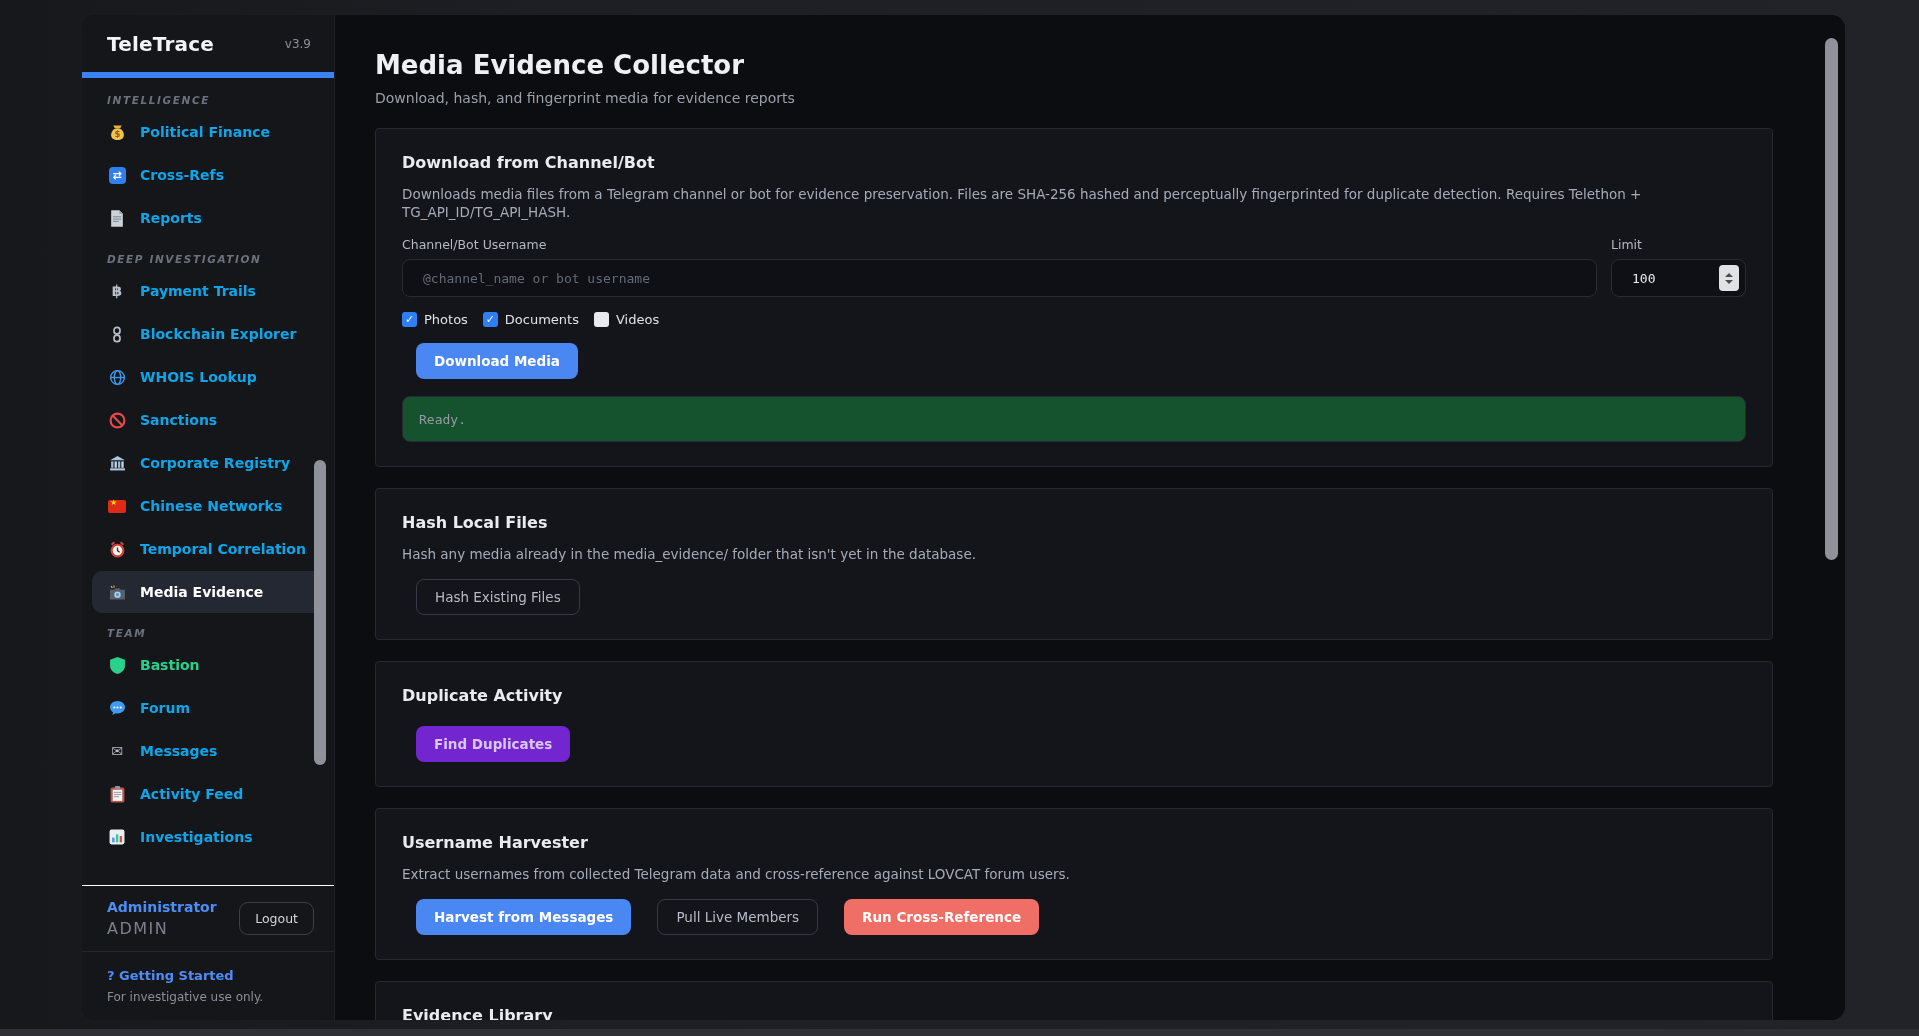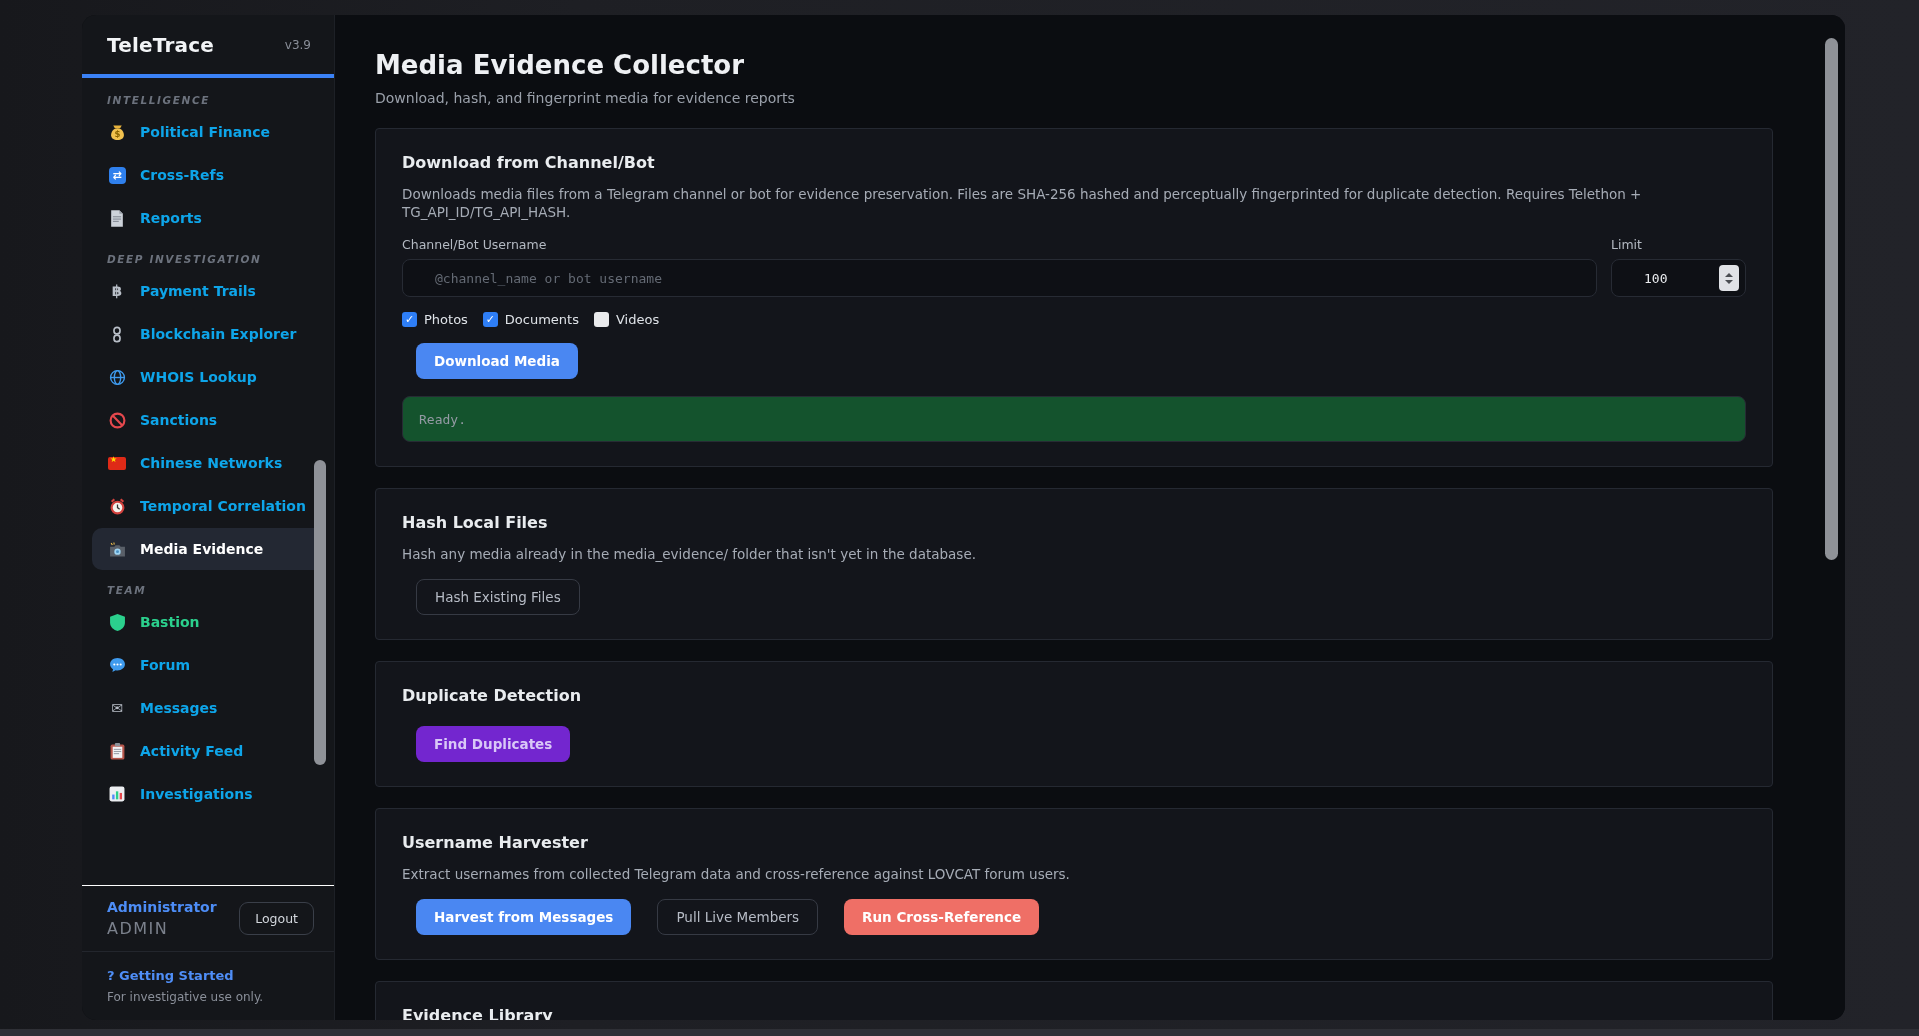--- a/index.html
+++ b/index.html
@@ -17,21 +17,21 @@
     background:#0b0d11; border-radius:14px; overflow:hidden; display:flex;
   }
 
   
   .sidebar {
     width:253px; min-width:253px; background:#14161a; height:100%;
     display:flex; flex-direction:column; position:relative; overflow:hidden;
     border-right:1px solid #1d2026;
   }
   .sb-header { height:63px; display:flex; align-items:center; justify-content:space-between;
-    padding:0 23px 0 25px; border-bottom:4px solid #3b82f6; }
+    padding:0 23px 0 25px; border-bottom:6px solid #3b82f6; }
   .brand { font-size:20px; font-weight:bold; color:#f2f4f6; letter-spacing:.2px; }
   .version { font-size:12px; color:#8a8f99; }
   .sb-nav { flex:1; overflow:hidden; padding-top:2px; }
   .sb-section-label { margin:14px 0 5px; padding:0 25px; font-size:10.5px; font-weight:bold;
     letter-spacing:1.6px; color:#6c727d;font-style:italic; }
   .sb-item { display:flex; align-items:center; gap:13px; height:42px; margin:1px 10px;
     padding:0 15px; border-radius:10px; cursor:pointer; }
   .sb-item .ico { width:20px; min-width:20px; display:flex; align-items:center; justify-content:center; }
   .sb-item .lbl { font-size:14px; color:#0ea5e9; font-weight:700; white-space:nowrap; }
   .sb-item.active { background:#232833; }
@@ -65,21 +65,21 @@
   .card:first-of-type { margin-top:24px; }
   .card h2 { font-size:16px; font-weight:bold; color:#e9ecef; line-height:20px; }
   .card .desc { font-size:13.5px; color:#a6acb6; margin-top:12px; line-height:18px; }
 
   .field-row { display:flex; gap:14px; margin-top:16px; align-items:flex-end; }
   .field { display:flex; flex-direction:column; }
   .field.grow { flex:1; }
   .field label { font-size:12.5px; color:#b4bac3; margin-bottom:7px; }
   .text-input { height:38px; background:#0e1015; border:1px solid #272b34; border-radius:8px;
     color:#e9ebee; font-family:"DejaVu Sans Mono","Liberation Mono",monospace; font-size:13px;
-    padding:0 32px; outline:none; width:100%; }
+    padding:0 20px; outline:none; width:100%; }
   .text-input::placeholder { color:#646a74; }
   .limit-wrap { position:relative; width:135px; }
   .limit-wrap .text-input { padding-right:34px; }
   .spinner { position:absolute; right:7px; top:6px; width:20px; height:26px; background:#e0e2e6;
     border-radius:4px; display:flex; flex-direction:column; align-items:center;
     justify-content:center; gap:3px; cursor:pointer; }
   .spin-up { width:0; height:0; border-left:4px solid transparent; border-right:4px solid transparent;
     border-bottom:4px solid #4a4d52; }
   .spin-down { width:0; height:0; border-left:4px solid transparent; border-right:4px solid transparent;
     border-top:4px solid #4a4d52; }
@@ -175,20 +175,33 @@
           <span class="ico">
             <svg width="17" height="17" viewBox="0 0 16 16" fill="none" stroke="#e5484d" stroke-width="2">
               <circle cx="8" cy="8" r="6.5"></circle>
               <line x1="3.4" y1="3.4" x2="12.6" y2="12.6"></line>
             </svg>
           </span>
           <span class="lbl">Sanctions</span>
         </div>
         <div class="sb-item">
           <span class="ico">
+            <svg width="17" height="16" viewBox="0 0 16 15">
+              <path d="M1 5 L8 1 L15 5 z" fill="#adc6dd"></path>
+              <rect x="2" y="6" width="2.2" height="6" fill="#9fb9d2"></rect>
+              <rect x="5.2" y="6" width="2.2" height="6" fill="#c2d6e8"></rect>
+              <rect x="8.4" y="6" width="2.2" height="6" fill="#9fb9d2"></rect>
+              <rect x="11.6" y="6" width="2.2" height="6" fill="#c2d6e8"></rect>
+              <rect x="1" y="12.5" width="14" height="2" fill="#adc6dd"></rect>
+            </svg>
+          </span>
+          <span class="lbl">Corporate Registry</span>
+        </div>
+        <div class="sb-item">
+          <span class="ico">
             <span style="display:inline-block;width:18px;height:13px;background:#df2a17;border-radius:2px;position:relative">
               <span style="position:absolute;left:2px;top:-2px;color:#ffde00;font-size:8px">★</span>
             </span>
           </span>
           <span class="lbl">Chinese Networks</span>
         </div>
         <div class="sb-item">
           <span class="ico">
             <svg width="17" height="17" viewBox="0 0 16 16">
               <path d="M2.5 3.5 L5 1.2" stroke="#d3423e" stroke-width="2"></path>
@@ -320,21 +333,21 @@
 
     <div class="card">
       <h2>Hash Local Files</h2>
       <div class="desc">Hash any media already in the media_evidence/ folder that isn't yet in the database.</div>
       <div class="btn-row">
         <button class="btn btn-outline">Hash Existing Files</button>
       </div>
     </div>
 
     <div class="card">
-      <h2>Duplicate Detection</h2>
+      <h2>Duplicate Activity</h2>
       <div class="btn-row" style="margin-top:20px;">
         <button class="btn btn-purple">Find Duplicates</button>
       </div>
     </div>
 
     <div class="card">
       <h2>Username Harvester</h2>
       <div class="desc">Extract usernames from collected Telegram data and cross-reference against LOVCAT forum users.</div>
       <div class="btn-row tall" id="harvester-buttons">
           <button class="btn btn-primary">Harvest from Messages</button>

